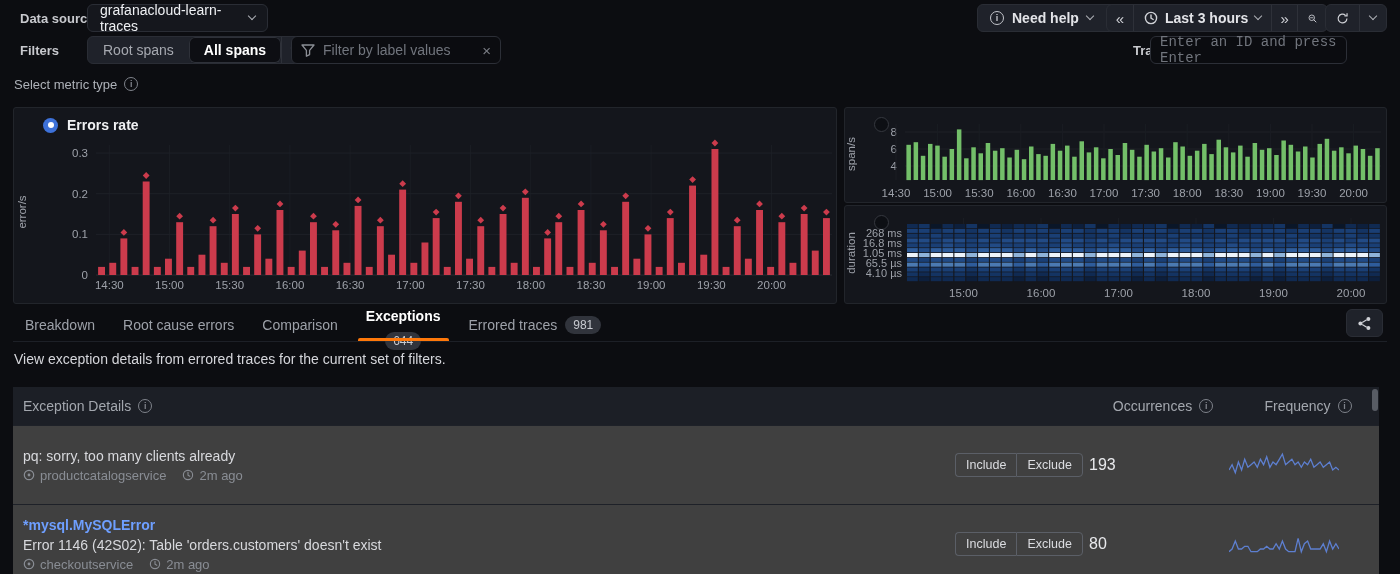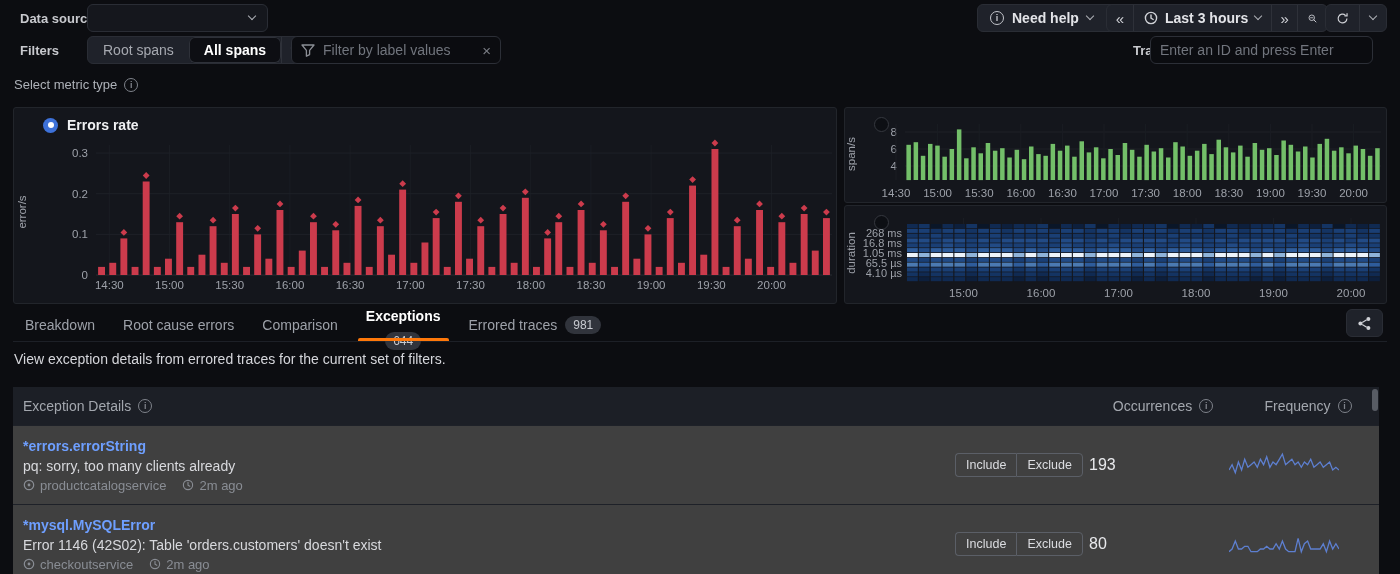--- a/index.html
+++ b/index.html
@@ -87,20 +87,21 @@
   svg text { font-family:"Liberation Sans", sans-serif; }
   .chart-svg { position:absolute; }
 </style>
 </head>
 <body>
 
 <div class="stage">
 
   <span class="lbl" style="left:20px; top:11px;">Data source</span>
   <div class="ctl" style="left:87px; top:4px; width:181px; background:#15171d;">
+    <span style="font-size:14px; color:#eef0f3;">grafanacloud-learn-traces</span>
     <span class="chev" style="margin-left:auto;"></span>
   </div>
 
   <div class="ctl" style="left:977px; top:4px; width:142px;">
     <span class="info-icon" style="color:#c3c5cb;"></span>
     <span style="font-weight:600;">Need help</span>
     <span class="chev"></span>
   </div>
 
   <div class="grp" style="left:1106px; top:4px;">
@@ -144,25 +145,25 @@
       </span>
   </div>
   <div class="input" style="left:291px; top:36px; width:210px;">
     <svg width="14" height="13" viewBox="0 0 14 13">
       <path d="M1 1h12L8.6 6.4v4.2l-3.2 1.6V6.4Z" fill="none" stroke="#8b8e95" stroke-width="1.3" stroke-linejoin="round"></path>
     </svg>
     <span>Filter by label values</span>
     <span class="clear-x"></span>
   </div>
   <span class="lbl" style="left:1133px; top:43px;">Trace ID</span>
-  <div class="input" style="left:1150px; top:36px; width:223px;">
+  <div class="input" style="left:1150px; top:36px; width:197px;font-family:Liberation Mono, monospace;">
     <span>Enter an ID and press Enter</span>
   </div>
 
-  <div style="position:absolute; left:14px; top:77px; display:flex; align-items:center; gap:7px; font-size:13px; color:#aeb2b9;">
+  <div style="position:absolute; left:14px; top:77px; display:flex; gap:7px; font-size:13px; color:#aeb2b9;">
     <span>Select metric type</span>
     <span class="info-icon" style="color:#7f838b;"></span>
   </div>
 
   <div class="panel" style="left:13px; top:107px; width:824px; height:197px;">
     <div class="panel-head">
       <span class="radio sel"></span>
       <span class="panel-title">Errors rate</span>
     </div>
     <svg id="chart-errors" class="chart-svg" style="left:0; top:0;" width="822" height="195" viewBox="0 0 822 195">
@@ -952,21 +953,20 @@
         <span class="info-icon" style="color:#7f838b;"></span>
       </div>
       <div class="th c">
         <span>Frequency</span>
         <span class="info-icon" style="color:#7f838b;"></span>
       </div>
     </div>
     <div id="table-body">
         <div class="trow">
           <div class="cell-details">
-            <div class="exc-type">*errors.errorString</div>
             <div class="exc-msg">pq: sorry, too many clients already</div>
             <div class="exc-meta">
               <span class="meta-item">
                 <svg width="12" height="12" viewBox="0 0 12 12">
                   <circle cx="6" cy="6" r="4.7" fill="none" stroke="#898d94" stroke-width="1.2"></circle>
                   <circle cx="6" cy="6" r="1.4" fill="#898d94"></circle>
                 </svg>
                 <span>productcatalogservice</span>
               </span>
               <span class="meta-item">

